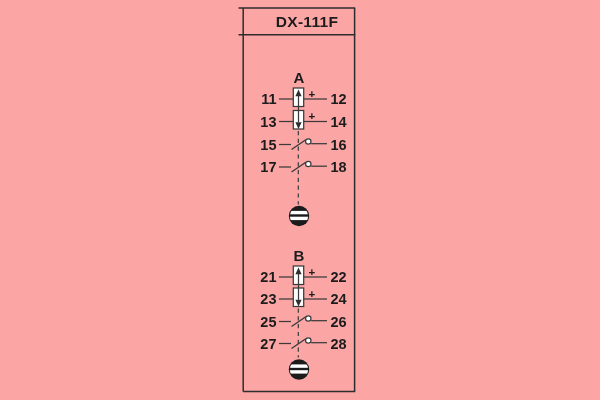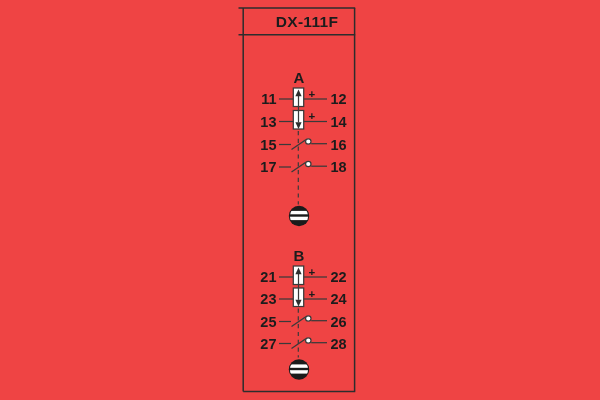--- a/index.html
+++ b/index.html
@@ -1,16 +1,16 @@
 <!DOCTYPE html>
 <html><head>
 <meta charset="utf-8">
 <style>
   html,body{margin:0;padding:0;background:#ffffff;}
-  .stage{position:relative;width:600px;height:400px;background:#ef4444;overflow:hidden;}
+  .stage{position:relative;width:600px;height:400px;background:#fca5a5;overflow:hidden;}
   svg{display:block;}
   .ln{stroke:#3a3a3a;stroke-width:1.25;stroke-linecap:butt;fill:none;}
   .blade{stroke:#3a3a3a;stroke-width:1.35;fill:none;}
   .frame{stroke:#2d2d2d;stroke-width:1.5;fill:none;}
   .dash{stroke:#3a3a3a;stroke-width:1.2;stroke-dasharray:4.2 3.6;fill:none;}
   .box{fill:#ffffff;stroke:#3a3a3a;stroke-width:1.25;}
   .head{fill:#2e2e2e;stroke:none;}
   .pivot{fill:#ffffff;stroke:#3a3a3a;stroke-width:1.2;}
   .disc{fill:#1b1b1b;stroke:none;}
   .slot{fill:#ffffff;stroke:none;}

